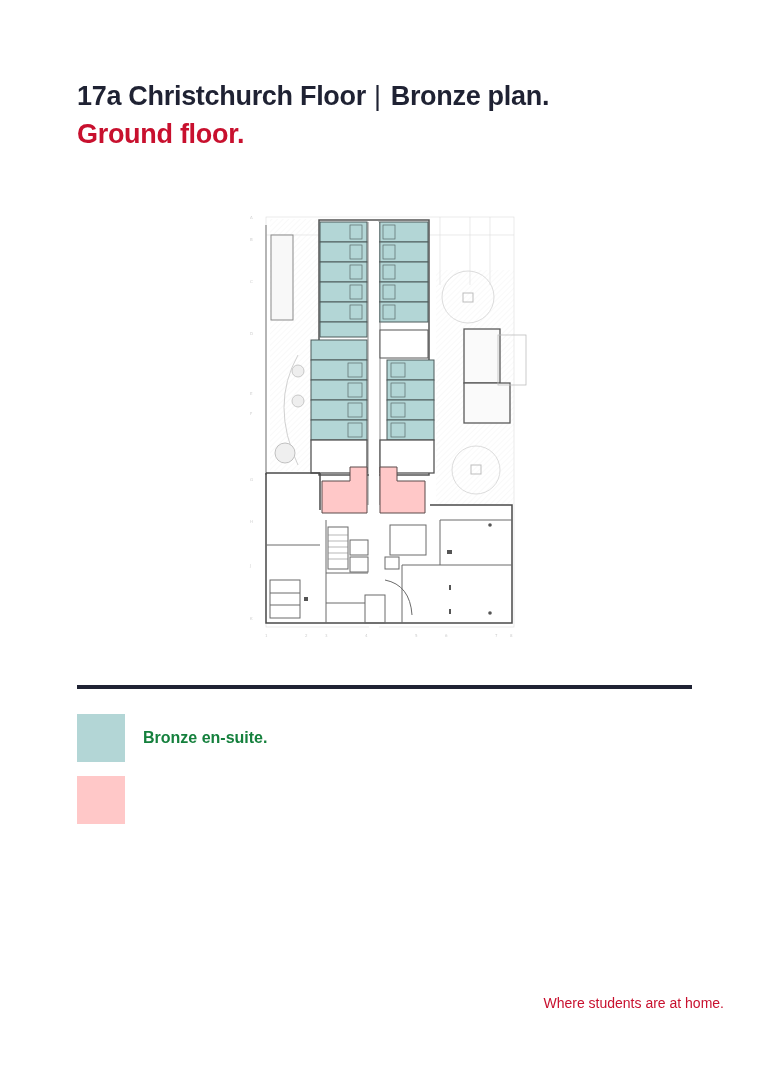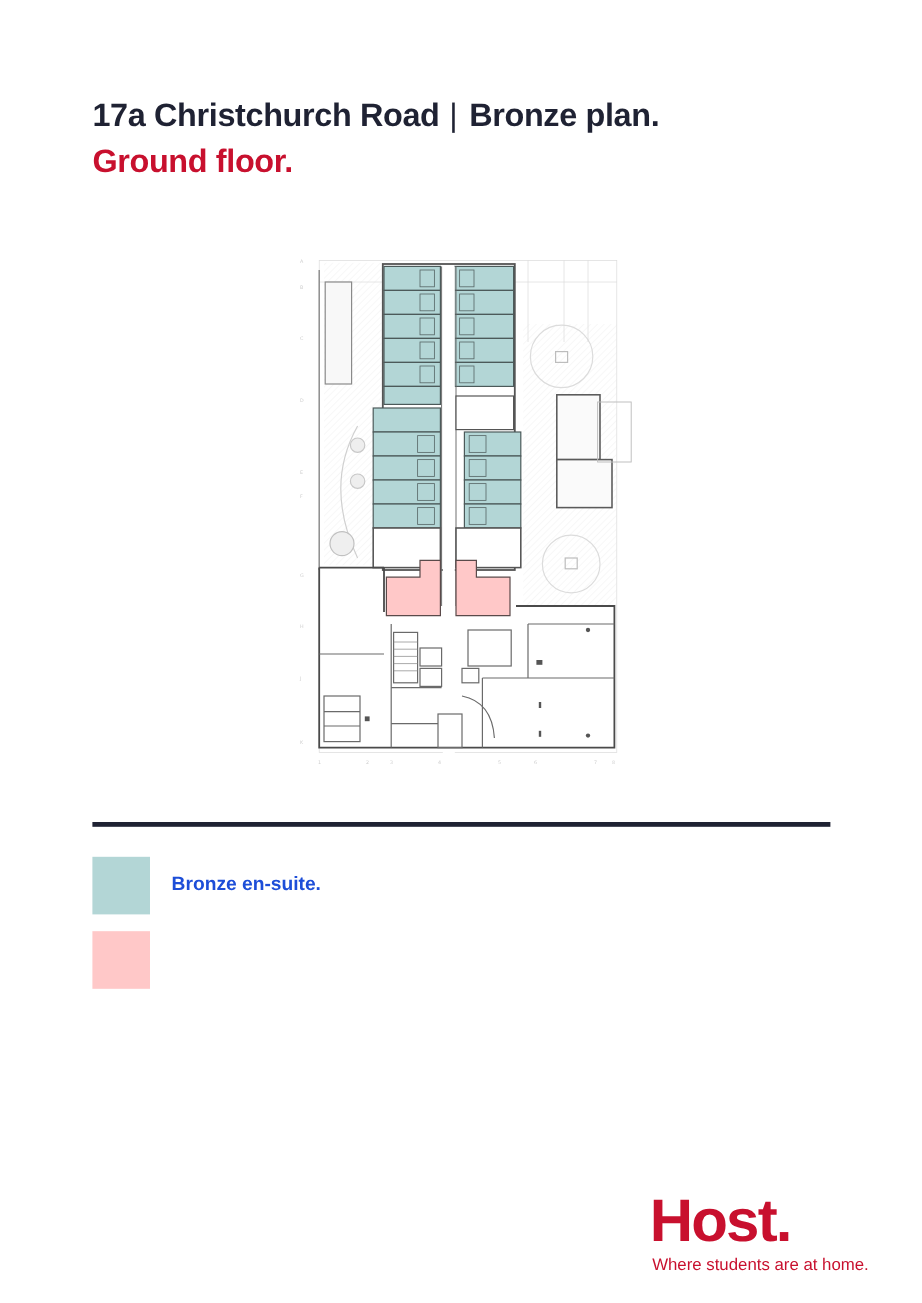--- a/index.html
+++ b/index.html
@@ -7,30 +7,30 @@
            font-family: "Liberation Sans", "DejaVu Sans", sans-serif; }
     .title { position: absolute; left: 77px; top: 79px; font-size: 27px; font-weight: bold;
              color: #1f2233; letter-spacing: -0.3px; white-space: nowrap; line-height: 34px; }
     .title .pipe { display: inline-block; margin: 0 10px 0 8px; font-weight: normal; }
     .subtitle { position: absolute; left: 77px; top: 117px; font-size: 27px; font-weight: bold;
                 color: #c8102e; letter-spacing: -0.3px; line-height: 34px; text-align: center; }
     .plan { position: absolute; left: 240px; top: 205px; width: 300px; height: 440px; }
     .divider { position: absolute; left: 77px; top: 685px; width: 615px; height: 4px; background: #1f2233; }
     .legend-item { position: absolute; left: 77px; display: flex; align-items: center; }
     .swatch { width: 48px; height: 48px; }
-    .legend-label { margin-left: 18px; font-size: 16px; font-weight: bold; color: #1d4ed8; }
+    .legend-label { margin-left: 18px; font-size: 16px; font-weight: bold; color: #15803d; }
     .logo { position: absolute; right: 44px; top: 992px; text-align: left; }
     .logo-word { font-size: 50px; font-weight: bold; color: #c8102e; letter-spacing: -1.5px; line-height: 50px; }
     .logo-tag { font-size: 14px; color: #c8102e; margin-top: 3px; margin-left: 2px; }
   </style>
 </head>
 <body>
 
 <div class="title">
-  <span>17a Christchurch Road</span><span class="pipe">|</span><span>Bronze plan.</span>
+  <span>17a Christchurch Floor</span><span class="pipe">|</span><span>Bronze plan.</span>
 </div>
 <div class="subtitle">Ground floor.</div>
 
 <div class="plan">
   <svg width="300" height="440" viewBox="0 0 300 440" xmlns="http://www.w3.org/2000/svg">
 
     <g fill="#cfcfcf" font-size="4" font-family="DejaVu Sans, sans-serif">
       <text x="10" y="14">A</text>
         <text x="10" y="36">B</text>
         <text x="10" y="78">C</text>
@@ -198,15 +198,14 @@
 
 <div class="legend-item" style="top:714px;">
   <div class="swatch" style="background:#b3d6d6;"></div>
   <span class="legend-label">Bronze en-suite.</span>
 </div>
 <div class="legend-item" style="top:776px;">
   <div class="swatch" style="background:#ffc8c8;"></div>
 </div>
 
 <div class="logo">
-  <div class="logo-word">Host.</div>
   <div class="logo-tag">Where students are at home.</div>
 </div>
 
 </body></html>

